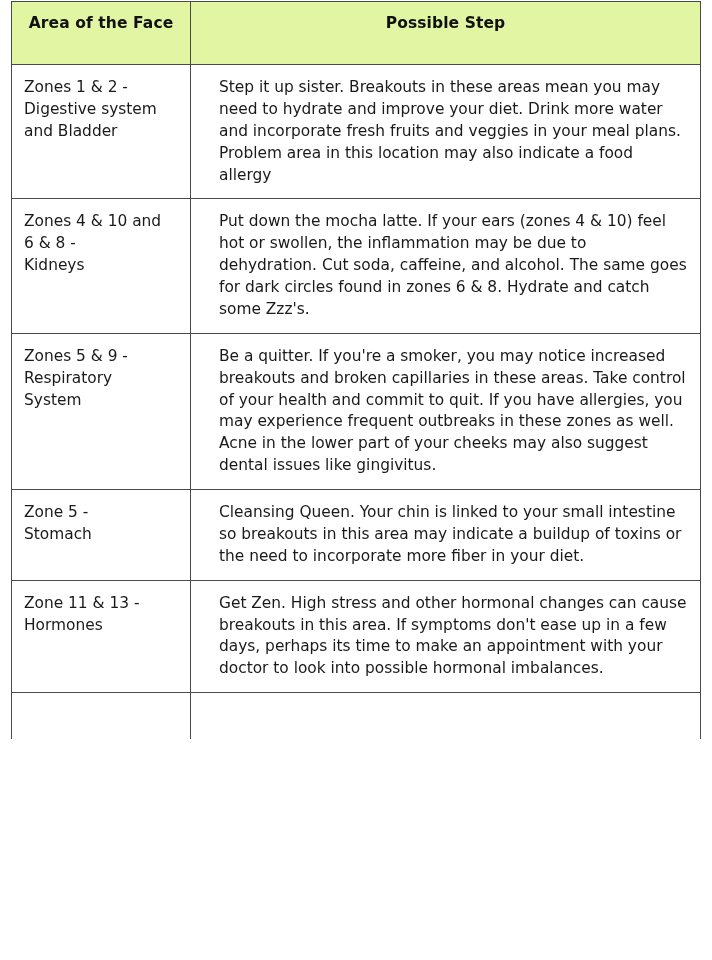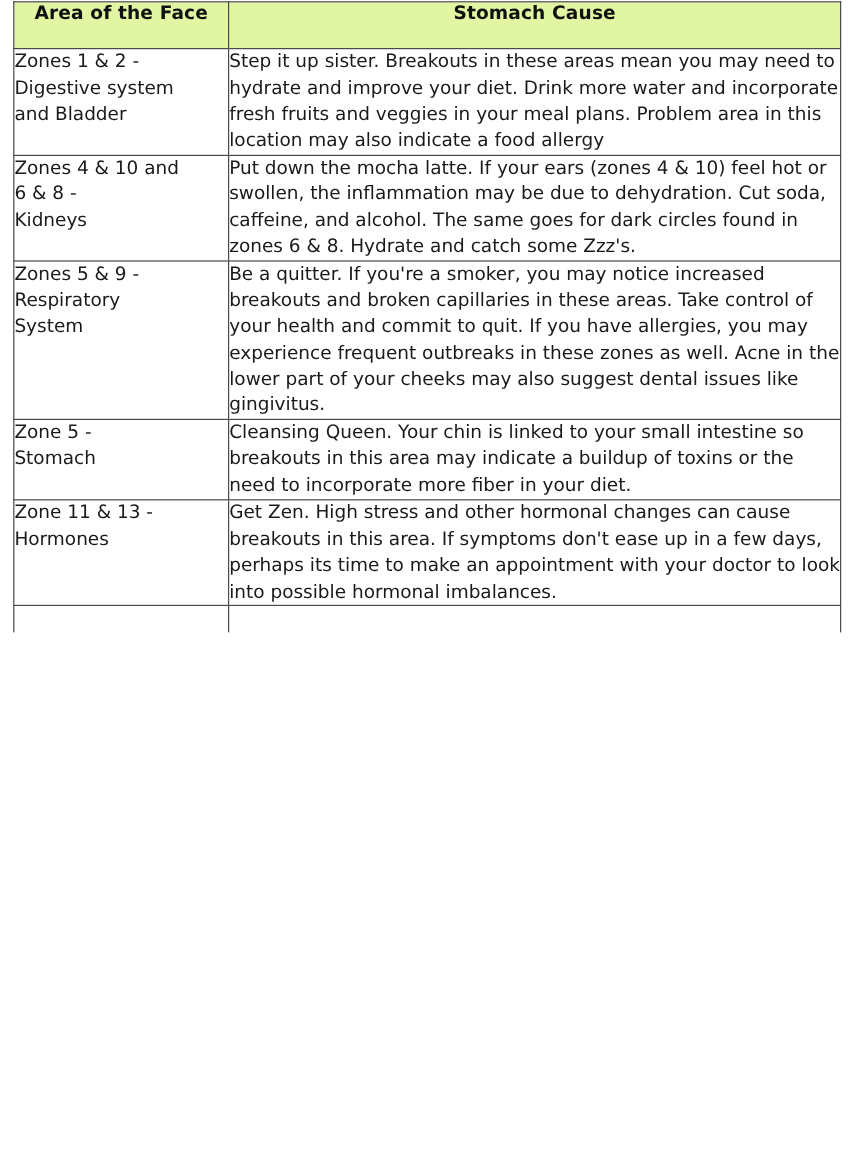--- a/index.html
+++ b/index.html
@@ -28,21 +28,21 @@
     top: 1px;
     width: 689px;
     border-collapse: collapse;
     table-layout: fixed;
   }
 
   .face-table td,
   .face-table th {
     border: 1px solid #4a4a4a;
     vertical-align: top;
-    padding: 0;
+    padding: 12px;
   }
 
   .col-area   { width: 179px; }
   .col-cause  { width: 510px; }
 
   
   thead th {
     background: #e2f5a2;
     text-align: center;
     font-size: 15.5px;
@@ -71,20 +71,21 @@
   
   tr[data-indent="true"] .cell-area {
     padding-left: 17px;
   }
 
   .area-line { display: block; white-space: pre-wrap; }
 
   .cause-text {
     display: block;
     white-space: pre-wrap;
+    margin-left: 16px;
   }
 
   
   .partial-row td {
     height: 22px;
     border-bottom: none;
   }
 </style>
 </head>
 <body>
@@ -93,21 +94,21 @@
 
   <table class="face-table">
     <colgroup>
       <col class="col-area">
       <col class="col-cause">
     </colgroup>
 
     <thead>
       <tr>
         <th>Area of the Face</th>
-        <th>Stomach Cause</th>
+        <th>Possible Step</th>
       </tr>
     </thead>
 
     <tbody id="table-body">
         <tr>
           <td class="cell-area">
             <span class="area-line">Zones 1 &amp; 2 -
 Digestive system
 and Bladder</span>
           </td>

